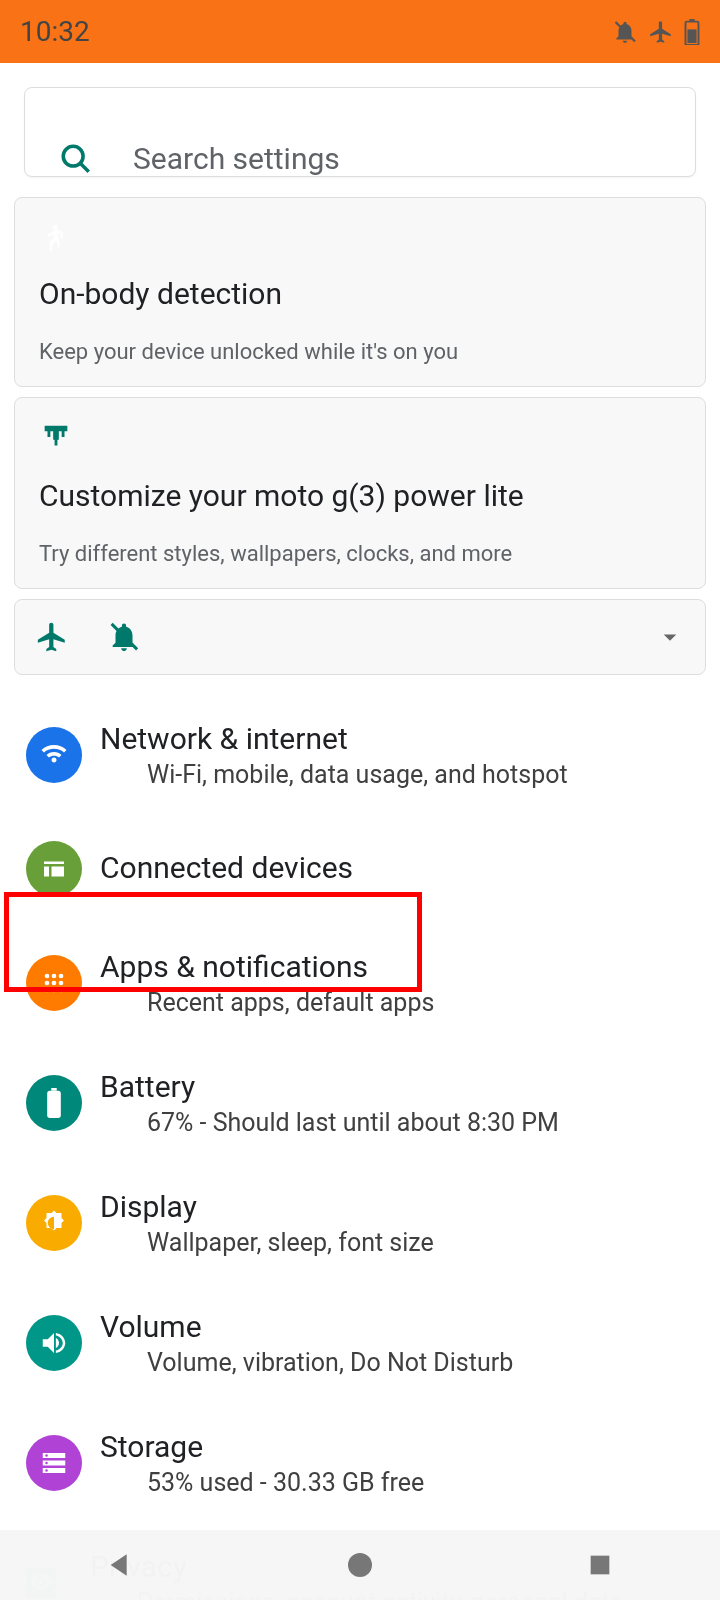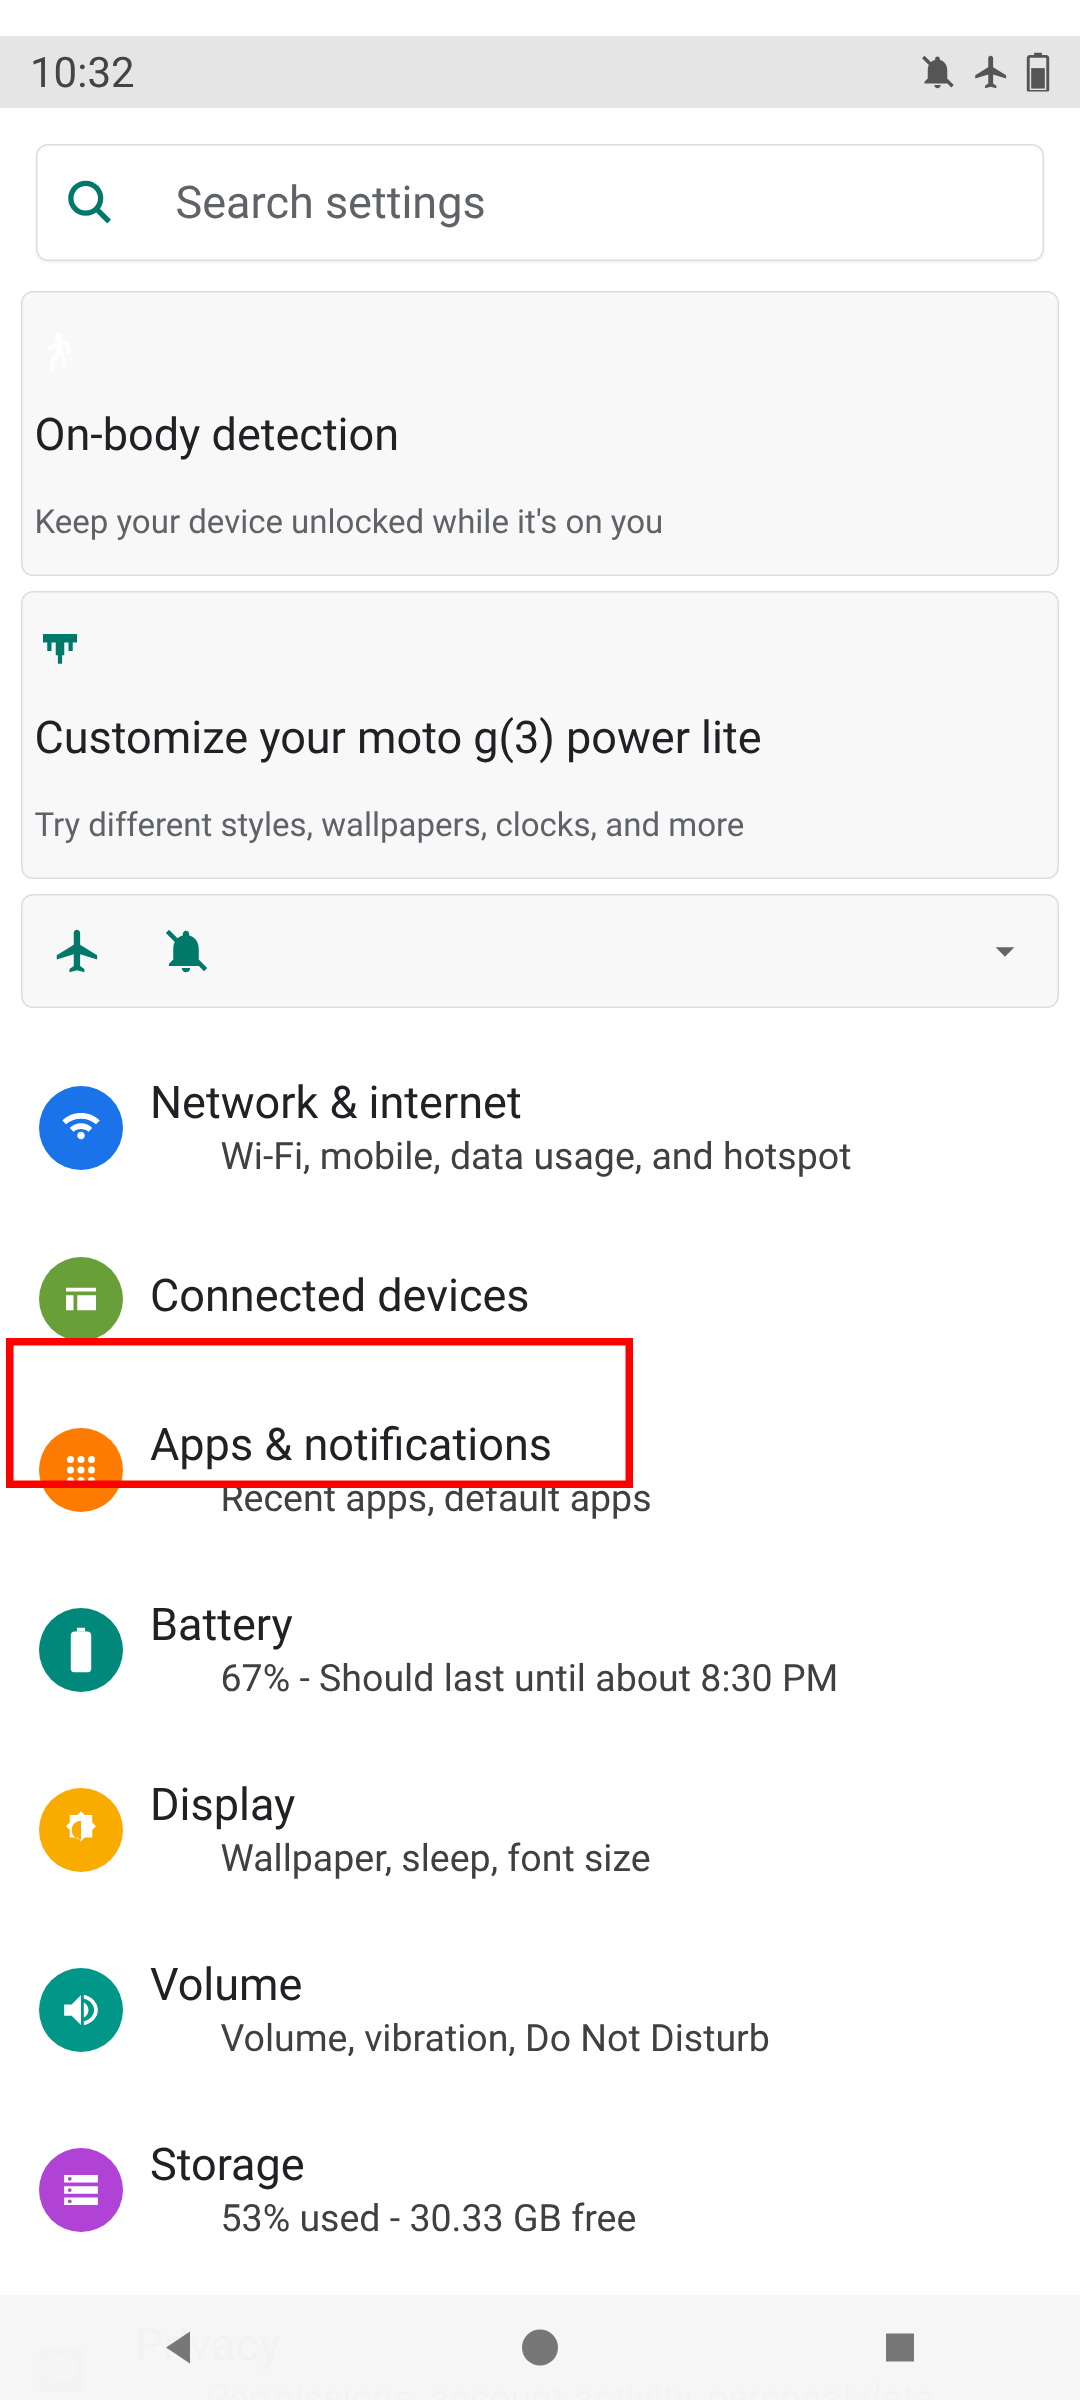--- a/index.html
+++ b/index.html
@@ -5,56 +5,55 @@
   * { box-sizing: border-box; margin: 0; padding: 0; }
   body {
     width: 720px;
     height: 1600px;
     font-family: Roboto, Arial, sans-serif;
     background: #fff;
     overflow: hidden;
     position: relative;
   }
   .status-bar {
-    height: 48px;
-    background: #e5e5e5;
+    height: 63px;
+    background: #f97316;
     display: flex;
     align-items: center;
     justify-content: space-between;
     padding: 0 20px;
     color: #444;
-    margin-top: 24px;
   }
   .status-time { font-size: 28px; font-weight: 400; }
   .status-icons { display: flex; gap: 10px; align-items: center; }
   .content {
     padding: 0 10px;
   }
   .search-card {
     margin: 24px 14px 20px 14px;
     border: 1px solid #ddd;
     border-radius: 8px;
-    height: 78px;
-    display: flex;
-    align-items: center;
-    padding: 0 18px;
+    height: 90px;
+    display: flex;
+    align-items: flex-end;
+    padding: 0 34px;
     gap: 40px;
     background: #fff;
     box-shadow: 0 1px 2px rgba(0,0,0,0.05);
   }
   .search-placeholder {
     font-size: 30px;
     color: #5f6368;
   }
   .suggestion-card {
     margin: 10px 4px;
     border: 1px solid #ddd;
     border-radius: 8px;
     background: #f8f8f8;
-    padding: 22px 8px;
+    padding: 22px 24px;
   }
   .suggestion-card.top { padding-top: 20px; }
   .suggestion-card .sc-icon { margin-bottom: 18px; height: 40px; }
   .sc-title { font-size: 30px; color: #202124; margin-bottom: 6px; }
   .sc-sub { font-size: 22px; color: #5f6368; margin-top: 28px; }
   .chips-bar {
     margin: 10px 4px 20px 4px;
     border: 1px solid #ddd;
     border-radius: 8px;
     background: #f8f8f8;

